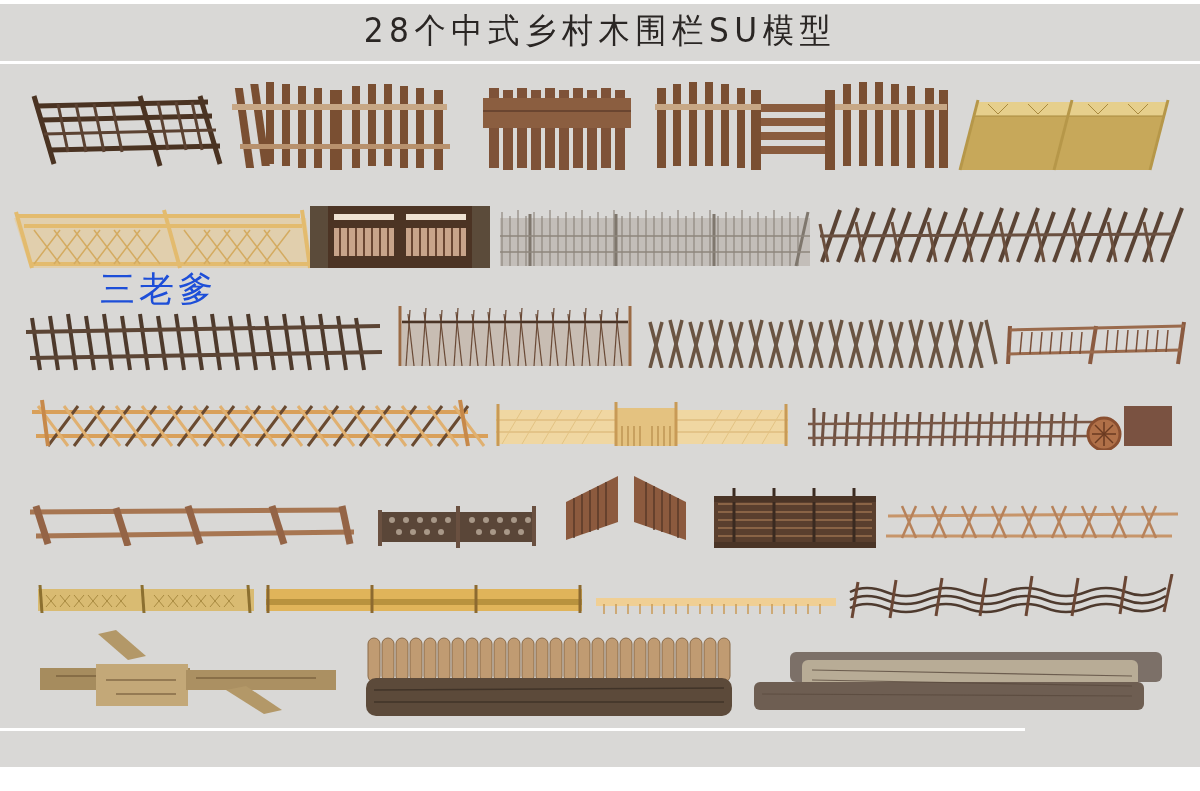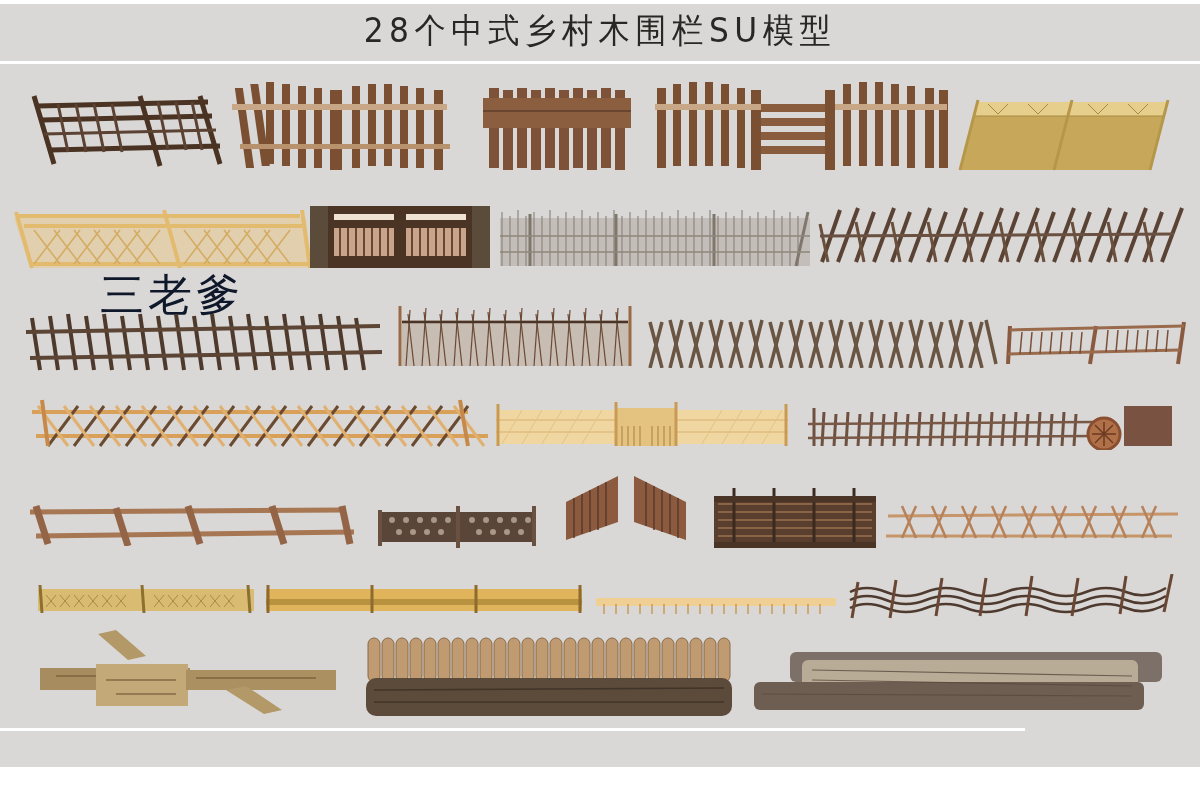--- a/index.html
+++ b/index.html
@@ -1,20 +1,20 @@
 <!DOCTYPE html>
 <html><head>
 <meta charset="utf-8">
 <style>
   html,body{margin:0;padding:0;background:#ffffff;}
   body{width:1200px;height:791px;position:relative;overflow:hidden;font-family:"DejaVu Sans",sans-serif;}
   .canvas{position:absolute;left:0;top:4px;width:1200px;height:763px;background:#d9d8d6;}
   .title{position:absolute;left:0;top:8px;width:1200px;text-align:center;font-family:"DejaVu Sans",sans-serif;font-size:34px;letter-spacing:6px;color:#2a2624;font-weight:normal;transform:scaleX(0.92);}
   .rule{position:absolute;height:3px;background:#ffffff;}
-  .watermark{position:absolute;left:100px;top:266px;font-size:44px;color:#0f172a;letter-spacing:4px;font-family:"DejaVu Sans",sans-serif;text-align:center;}
+  .watermark{position:absolute;left:100px;top:266px;font-size:35px;color:#1d4ed8;letter-spacing:4px;font-family:"DejaVu Sans",sans-serif;text-align:center;}
   .item{position:absolute;}
   .item svg{display:block;width:100%;height:100%;}
 </style>
 </head>
 <body>
 
 <div class="canvas"></div>
 <div class="title">28个中式乡村木围栏SU模型</div>
 <div class="rule" style="left:0;top:61px;width:1200px;"></div>
 <div class="rule" style="left:0;top:728px;width:1025px;"></div>

